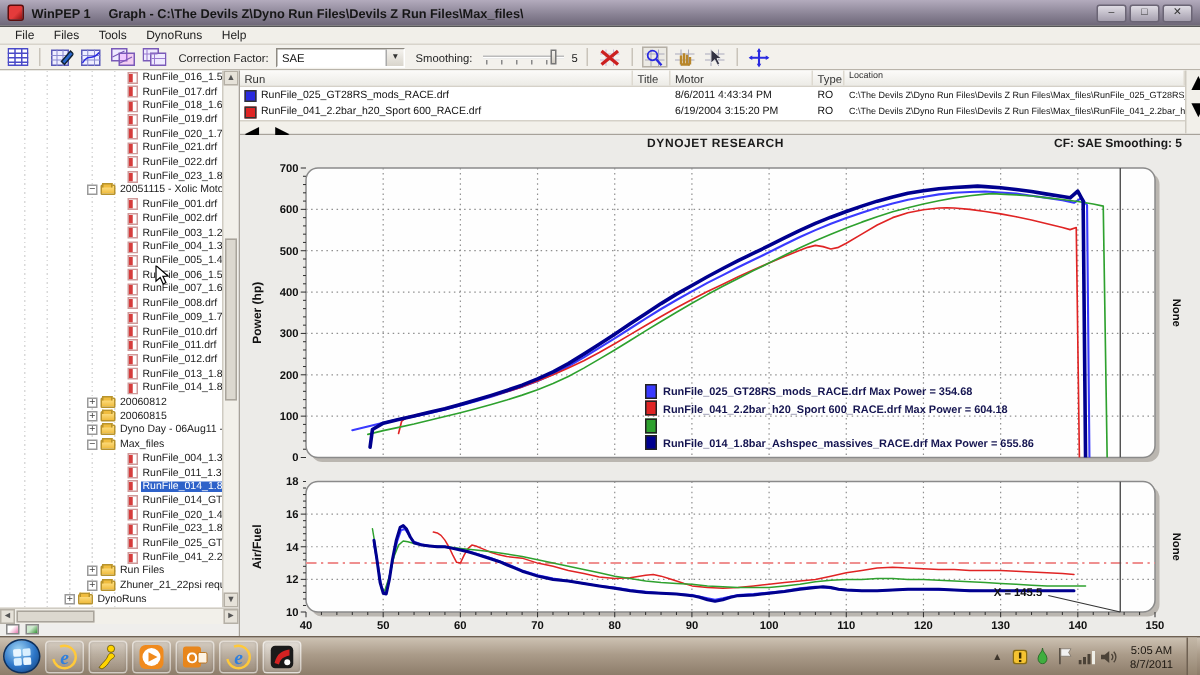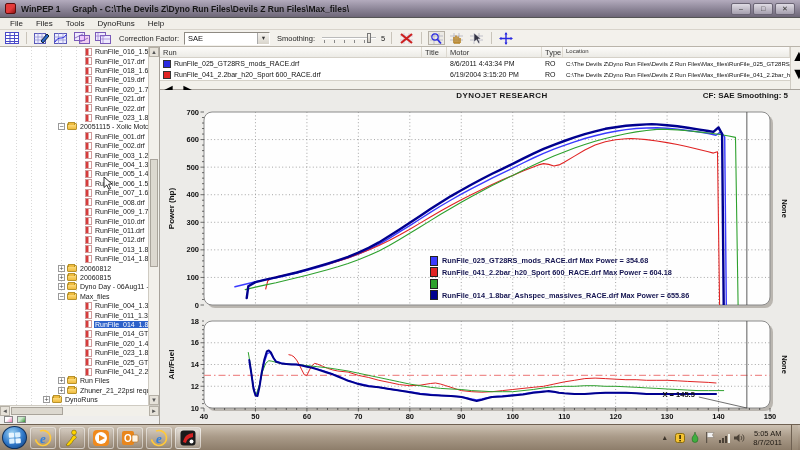--- a/index.html
+++ b/index.html
@@ -65,21 +65,21 @@
 .fl-head .cell{font-size:7.5px;color:#333;padding:1px 3px;border-right:1px solid #ddd9d0;white-space:nowrap;overflow:hidden}
 .frow{height:11px;display:flex;align-items:center}
 .frow .cell{font-size:7px;color:#111;padding:0 3px;white-space:nowrap;overflow:hidden;height:100%;display:flex;align-items:center}
 .c0{width:262px;flex:none}.c1{width:25px;flex:none}.c2{width:95px;flex:none}.c3{width:21px;flex:none}.c4{flex:1;min-width:0;font-size:6px!important}
 .swatch{width:8px;height:8px;border:1px solid #333;margin-right:3px;flex:none}
 .fl-hscroll{height:9px;margin-top:auto;background:#f2f0ea;border-top:1px solid #d5d1c8;position:relative}
 .fl-vscroll{width:10px;background:#f2f0ea;border-left:1px solid #cfcbc2;position:relative}
 
 
 .chart-panel{flex:1;position:relative;background:#ecebe8;min-height:0}
-.chart-header-title{position:absolute;top:1px;left:59px;width:566px;text-align:center;font-size:8px;font-weight:bold;color:#1a1a1a;letter-spacing:.4px}
+.chart-header-title{position:absolute;top:1px;left:34px;width:566px;text-align:center;font-size:8px;font-weight:bold;color:#1a1a1a;letter-spacing:.4px}
 .chart-header-cf{position:absolute;top:1px;right:12px;font-size:8px;font-weight:bold;color:#1a1a1a}
 .csvg{position:absolute;left:0}
 #powerSvg{top:12px}
 #afSvg{top:228px}
 .legend{position:absolute;left:270px;top:165px;z-index:5}
 .lrow{display:flex;align-items:center;height:11.5px}
 .lswatch{width:8px;height:10px;border:1px solid #222;margin-right:4px;flex:none}
 .ltext{font-size:7.3px;font-weight:bold;color:#141450;white-space:nowrap}
 
 

